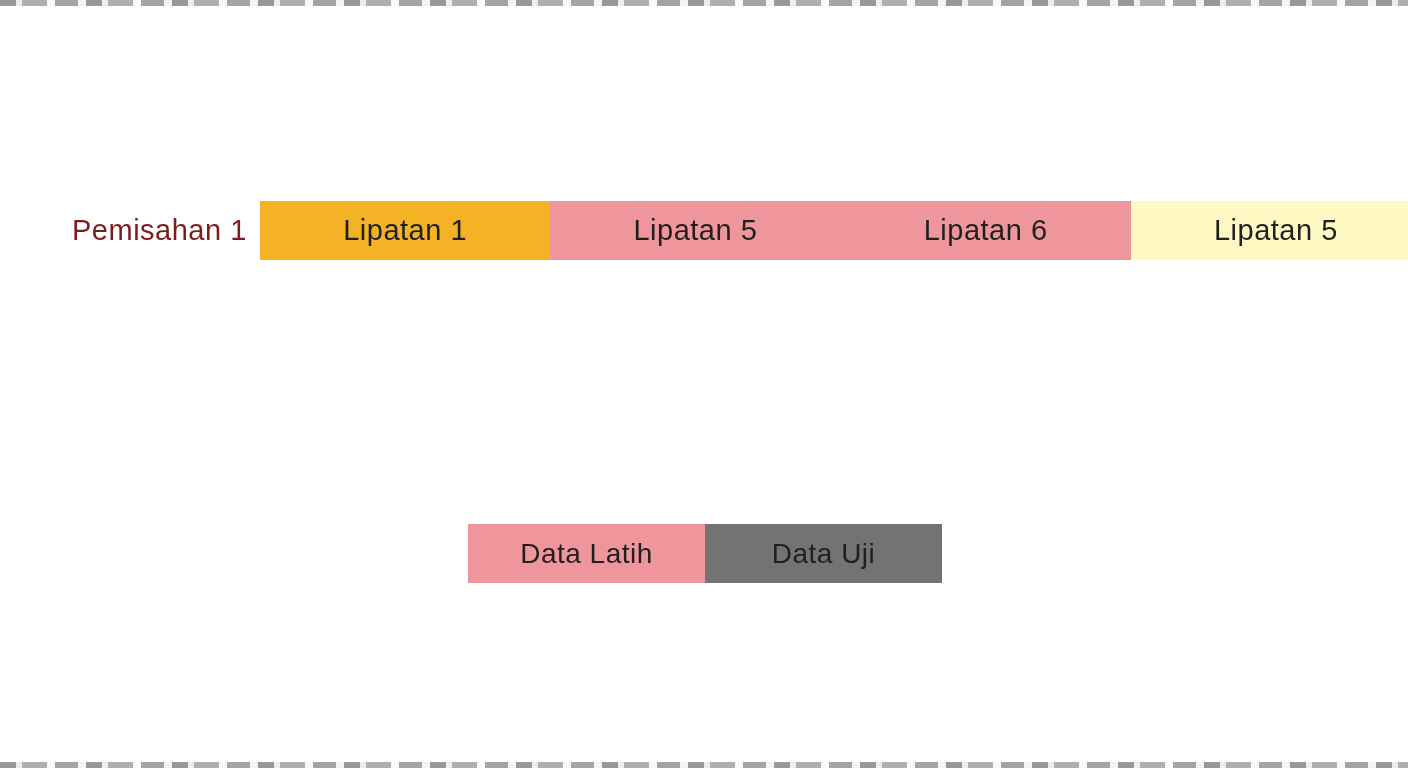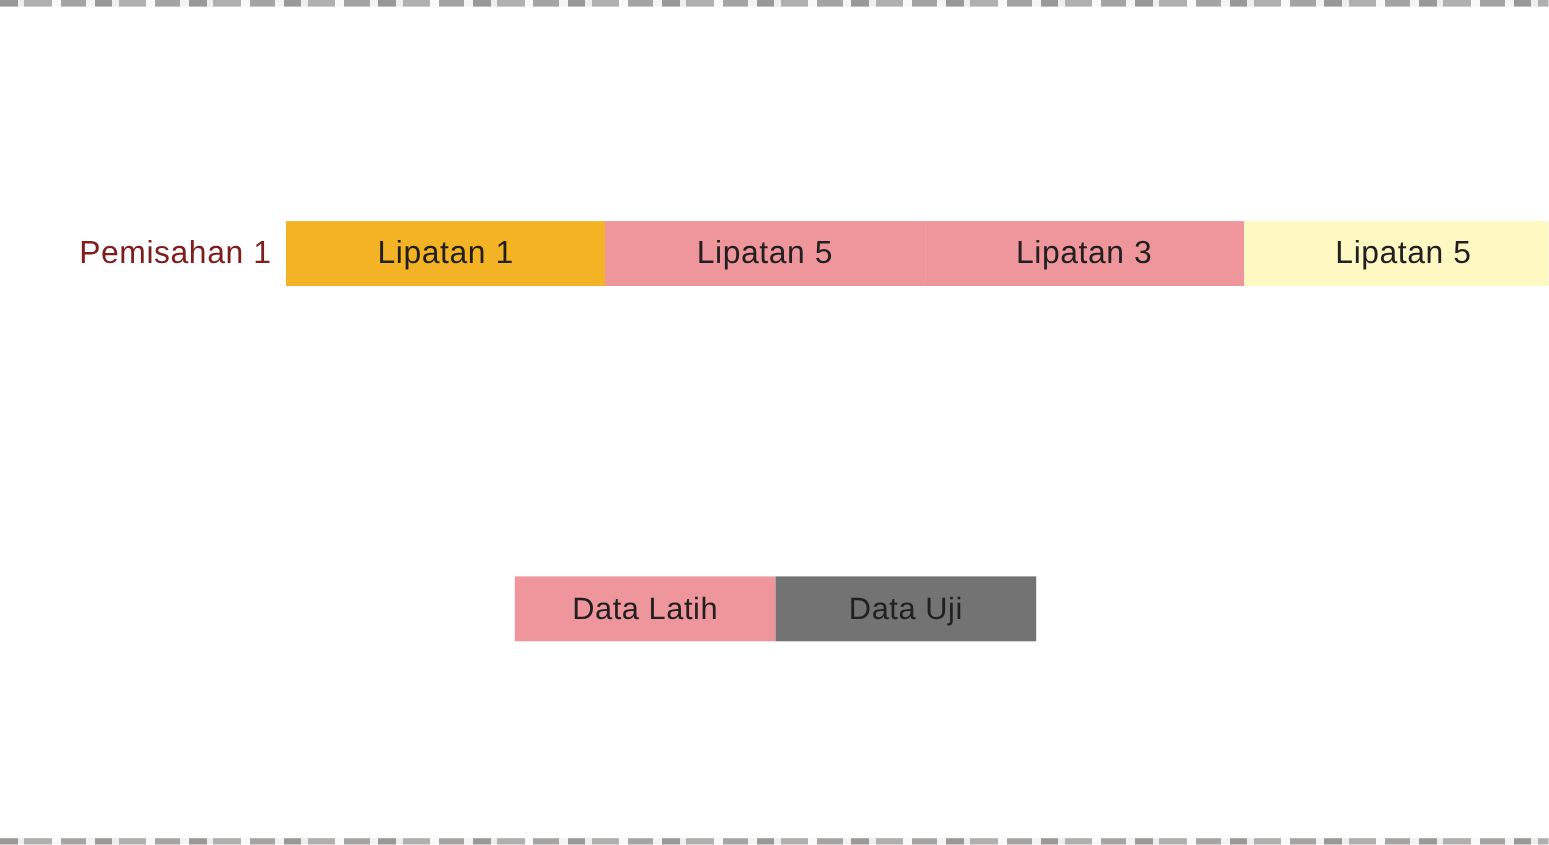--- a/index.html
+++ b/index.html
@@ -99,21 +99,21 @@
 <div class="canvas" style="color: rgb(34, 31, 32);">
 
   <div class="edge-strip top"></div>
 
   <div class="split-row">
     <div class="split-label" style="color: #7f1d1d; margin-left: 47px;">Pemisahan 1</div>
 
     <div class="fold-bar">
       <div class="fold-segment" style="background-color: rgb(243, 179, 36); color: rgb(34, 31, 32);">Lipatan 1</div>
       <div class="fold-segment" style="background-color: rgb(239, 150, 156); color: rgb(34, 31, 32);">Lipatan 5</div>
-      <div class="fold-segment" style="background-color: rgb(239, 150, 156); color: rgb(34, 31, 32);">Lipatan 3</div>
+      <div class="fold-segment" style="background-color: rgb(239, 150, 156); color: rgb(34, 31, 32);">Lipatan 6</div>
       <div class="fold-segment" style="background-color: #fef9c3; color: rgb(34, 31, 32);">Lipatan 5</div>
     </div>
   </div>
 
   <div class="legend">
     <div class="legend-item" style="background-color: rgb(239, 150, 156); color: rgb(34, 31, 32);">Data Latih</div>
     <div class="legend-item" style="background-color: #737373; color: rgb(34, 31, 32);">Data Uji</div>
   </div>
 
   <div class="edge-strip bottom"></div>

